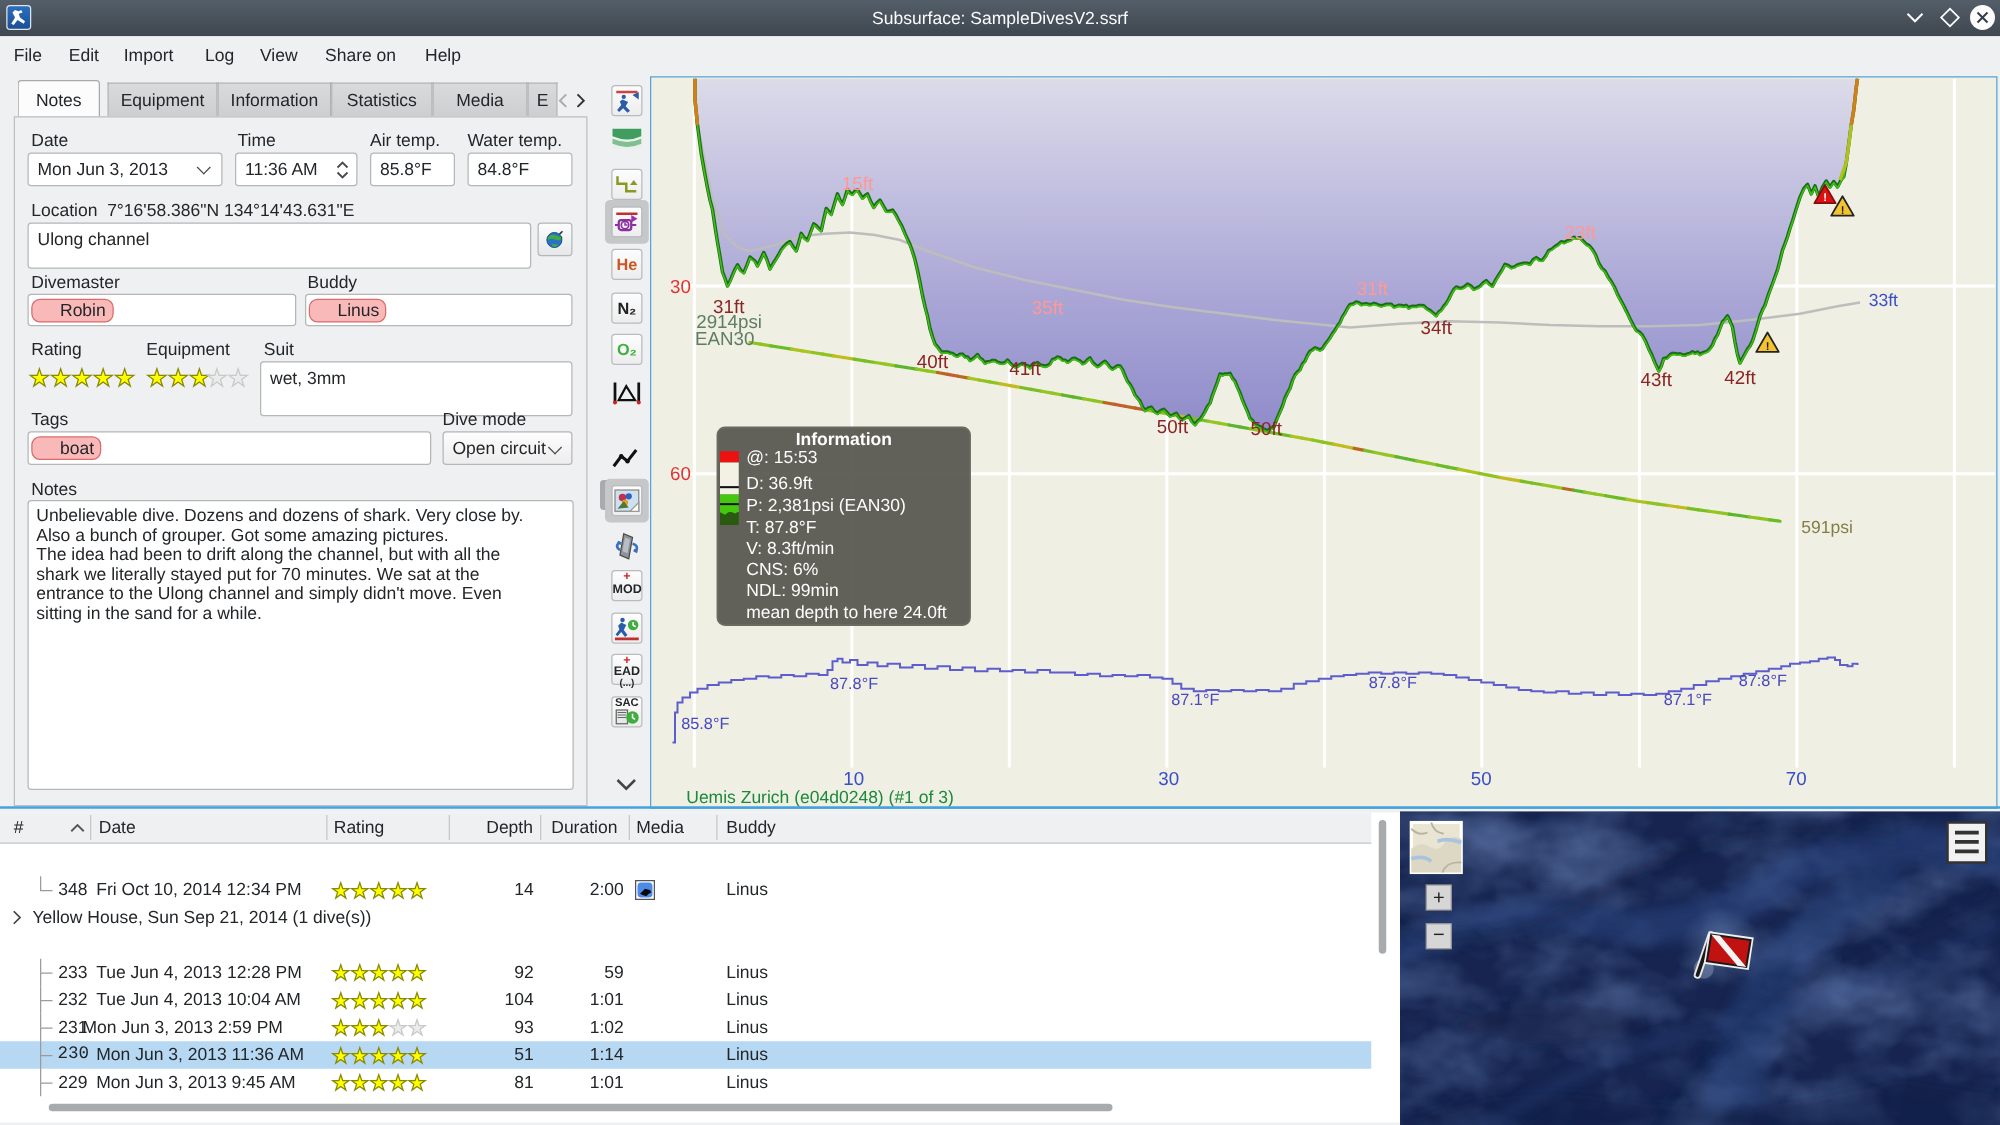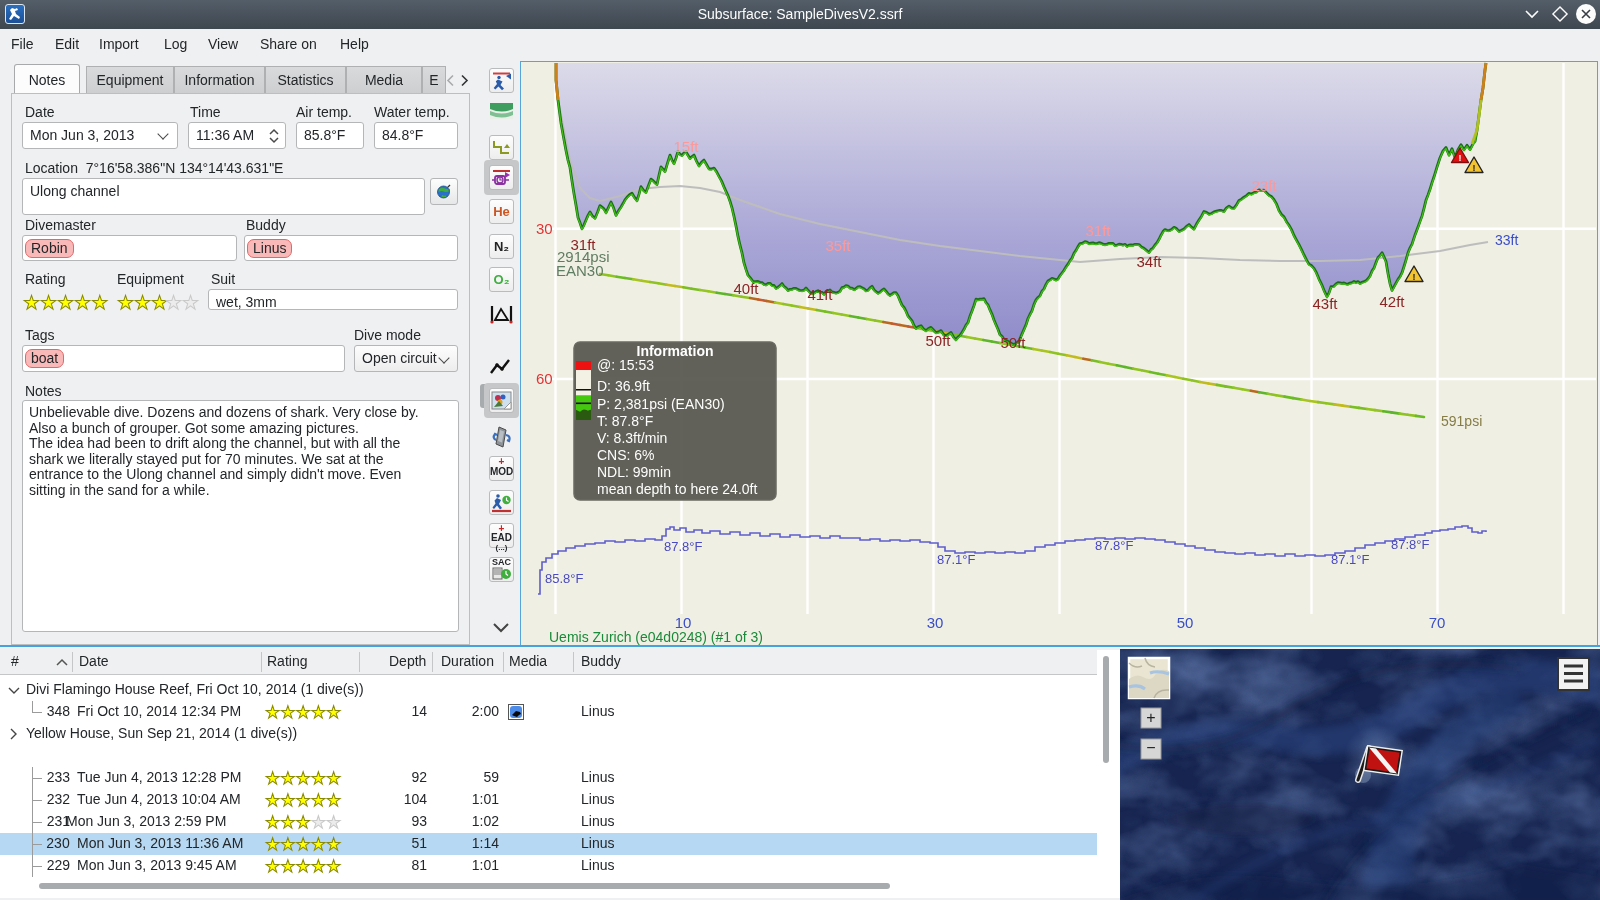--- a/index.html
+++ b/index.html
@@ -22,21 +22,21 @@
 .tab.active{background:#fcfcfc;border-radius:3px 3px 0 0;top:64px;height:30px;line-height:30px;
  border-color:#a7a9ab;}
 #panelframe{position:absolute;left:11px;top:93px;width:459px;height:552px;
  border:1px solid #bcbebf;background:#eff0f1;}
 
 .lbl{position:absolute;font-size:14px;color:#232629;}
 .field{position:absolute;background:#fff;border:1px solid #b4b6b8;border-radius:3px;
  font-size:14px;color:#232629;}
 .field .v{position:absolute;left:7px;top:4px;}
 .pill{position:absolute;background:#f9b9b9;border:1px solid #db6a6a;border-radius:7px;
- font-size:14px;padding:0px 5px 1px 5px;top:3px;left:2px;}
+ font-size:14px;padding:0px 5px 1px 22px;top:3px;left:2px;}
 .star{font-size:19px;color:#ffff00;-webkit-text-stroke:1px #8a8a00;letter-spacing:0px;}
 .star.off{color:#ececec;-webkit-text-stroke:1px #c9c9c9;}
 .chev{display:inline-block;width:8px;height:8px;border-right:1.6px solid #4a4a4a;
  border-bottom:1.6px solid #4a4a4a;transform:rotate(45deg);}
 
 .ticon{position:absolute;left:489px;width:25px;height:25px;border:1px solid #b9bbbd;
  border-radius:3px;background:linear-gradient(#fdfdfd,#ededee);font-size:11px;
  text-align:center;}
 .tsel{position:absolute;left:484px;width:35px;height:35px;background:#c6c7c8;border-radius:4px;}
 
@@ -133,21 +133,21 @@
   </div>
 <div class="field" style="left:244px;top:235px;width:214px;height:26px;">
     <span class="pill">Linus</span>
   </div>
 <div class="lbl" style="left:25px;top:271px;">Rating</div>
 <div class="lbl" style="left:117px;top:271px;">Equipment</div>
 <div class="lbl" style="left:211px;top:271px;">Suit</div>
 <div class="abs star" style="left:23px;top:291px;">★★★★★</div>
 <div class="abs star" style="left:117px;top:291px;">★★★</div>
 <div class="abs star off" style="left:165px;top:291px;">★★</div>
-<div class="field" style="left:208px;top:289px;width:250px;height:21px;">
+<div class="field" style="left:208px;top:289px;width:250px;height:44px;">
     <span class="v">wet, 3mm</span>
   </div>
 <div class="lbl" style="left:25px;top:327px;">Tags</div>
 <div class="lbl" style="left:354px;top:327px;">Dive mode</div>
 <div class="field" style="left:22px;top:345px;width:323px;height:27px;">
     <span class="pill">boat</span>
   </div>
 <div class="field" style="left:354px;top:345px;width:104px;height:27px;background:linear-gradient(#fdfdfd,#ededee);">
     <span class="v">Open circuit</span>
   <span class="chev" style="position:absolute;right:9px;top:8px;"></span>
@@ -464,26 +464,20 @@
   <span class="hc" style="left:441px;">Duration</span>
   <span class="hc" style="left:509px;">Media</span>
   <span class="hc" style="left:581px;">Buddy</span>
   <span class="div" style="left:72px;"></span>
       <span class="div" style="left:261px;"></span>
   <span class="div" style="left:359px;"></span>
       <span class="div" style="left:432px;"></span>
   <span class="div" style="left:503px;"></span>
       <span class="div" style="left:573px;"></span>
  </div>
- <div class="trow" style="top:29px;">
-      <svg class="abs" style="left:8px;top:7px;" width="12" height="10" viewBox="0 0 12 10">
-        <path d="M1 2 l5 5 5-5" stroke="#444" stroke-width="1.4" fill="none"></path>
-      </svg>
-      <span style="left:26px;">Divi Flamingo House Reef, Fri Oct 10, 2014 (1 dive(s))</span>
-    </div>
     <div class="trow" style="top:51px;">
       <span class="treeline" style="left:32px;top:0;width:1px;height:11px;"></span>
       <span class="treeline" style="left:32px;top:11px;width:10px;height:1px;"></span>
       <span style="left:46px;width:24px;text-align:right;">348</span>
       <span style="left:77px;">Fri Oct 10, 2014 12:34 PM</span>
       <span style="left:265px;top:1px;"><span class="tstar">★★★★★</span></span>
       <span style="left:387px;width:40px;text-align:right;">14</span>
       <span style="left:459px;width:40px;text-align:right;">2:00</span>
       <span class="abs" style="left:508px;top:3px;width:16px;height:16px;border:1px solid #555;background:#fff;">
         <span class="abs" style="left:1px;top:1px;width:12px;height:12px;border-radius:3px;background:#4d8be8;"><svg width="12" height="12" viewBox="0 0 12 12">
@@ -528,21 +522,21 @@
       <span style="left:66px;">Mon Jun 3, 2013 2:59 PM</span>
       <span style="left:265px;top:1px;"><span class="tstar">★★★</span><span class="tstar off">★★</span></span>
       <span style="left:387px;width:40px;text-align:right;">93</span>
       <span style="left:459px;width:40px;text-align:right;">1:02</span>
       <span style="left:581px;">Linus</span>
     </div>
     <div class="trow" style="top:183px;background:#b7d8f2;">
       <span class="treeline" style="left:32px;top:0;width:1px;height:11px;"></span>
       <span class="treeline" style="left:32px;top:11px;width:10px;height:1px;"></span>
       <span class="treeline" style="left:32px;top:11px;width:1px;height:11px;"></span>
-      <span style="left:46px;width:24px;text-align:center;">230</span>
+      <span style="left:46px;width:24px;text-align:center;font-family:Liberation Mono, monospace;">230</span>
       <span style="left:77px;">Mon Jun 3, 2013 11:36 AM</span>
       <span style="left:265px;top:1px;"><span class="tstar">★★★★★</span></span>
       <span style="left:387px;width:40px;text-align:right;">51</span>
       <span style="left:459px;width:40px;text-align:right;">1:14</span>
       <span style="left:581px;">Linus</span>
     </div>
     <div class="trow" style="top:205px;">
       <span class="treeline" style="left:32px;top:0;width:1px;height:11px;"></span>
       <span class="treeline" style="left:32px;top:11px;width:10px;height:1px;"></span>
       <span class="treeline" style="left:32px;top:11px;width:1px;height:11px;"></span>

